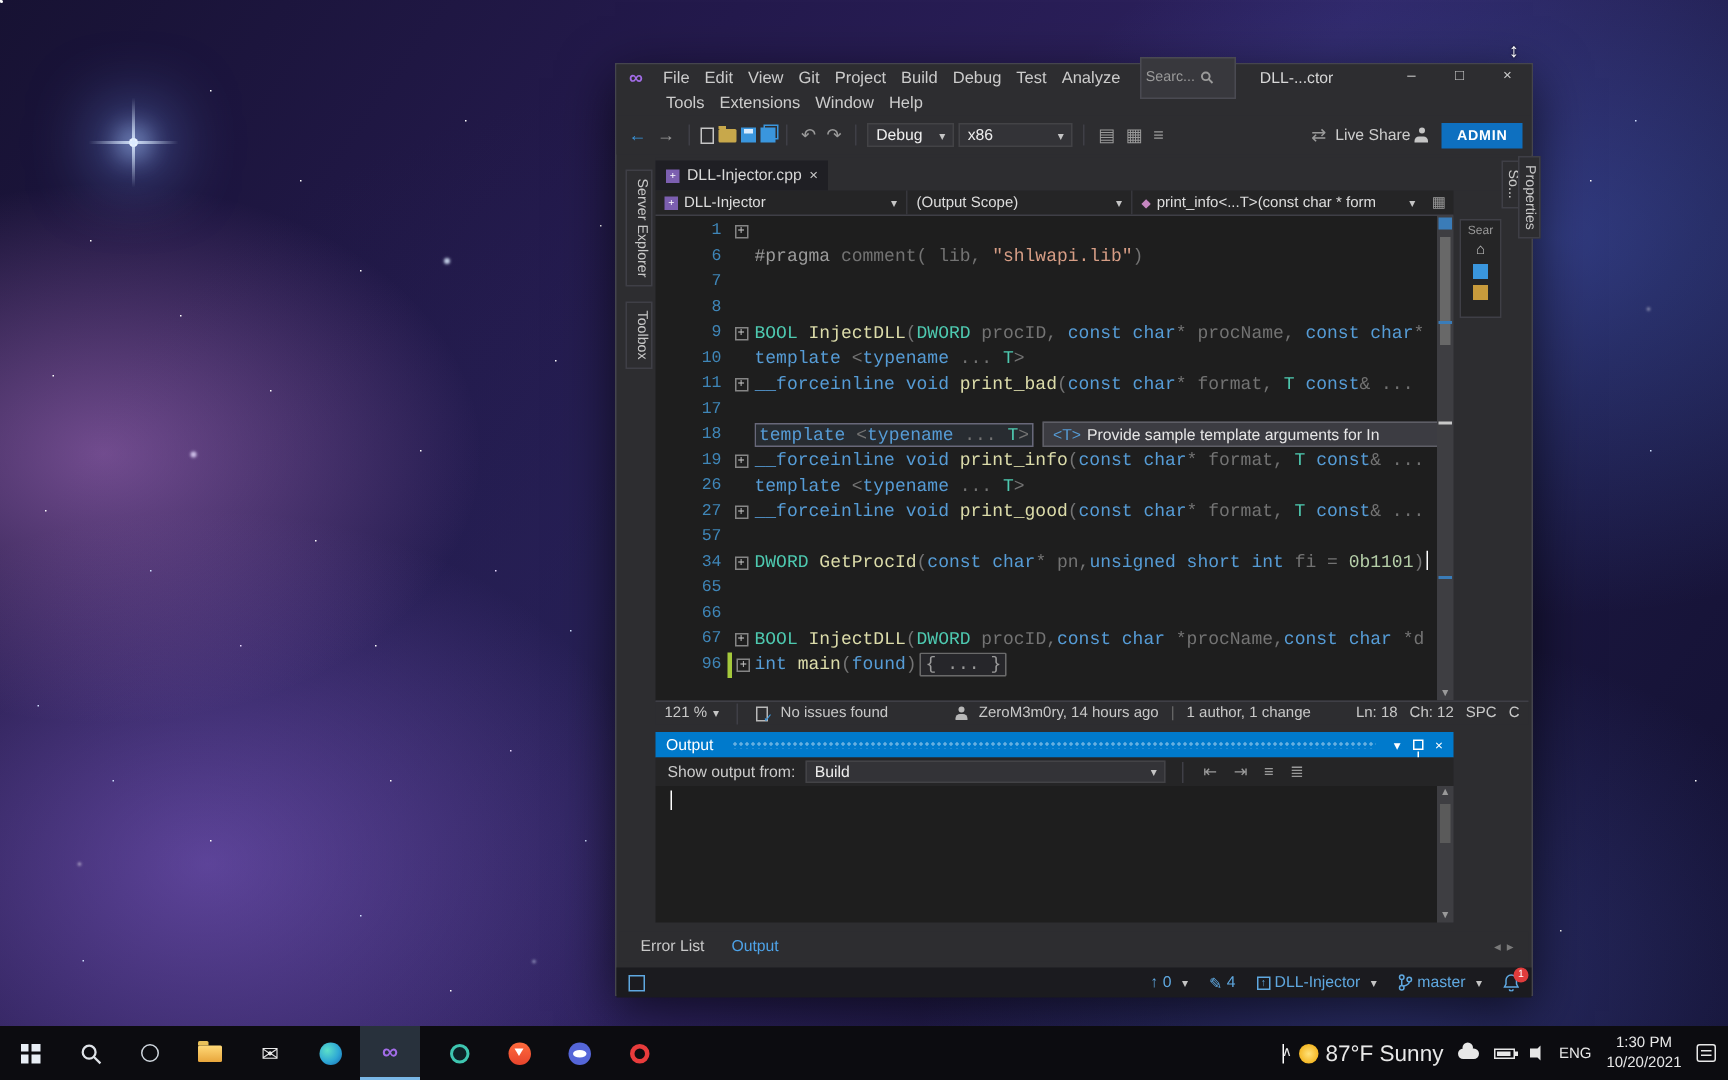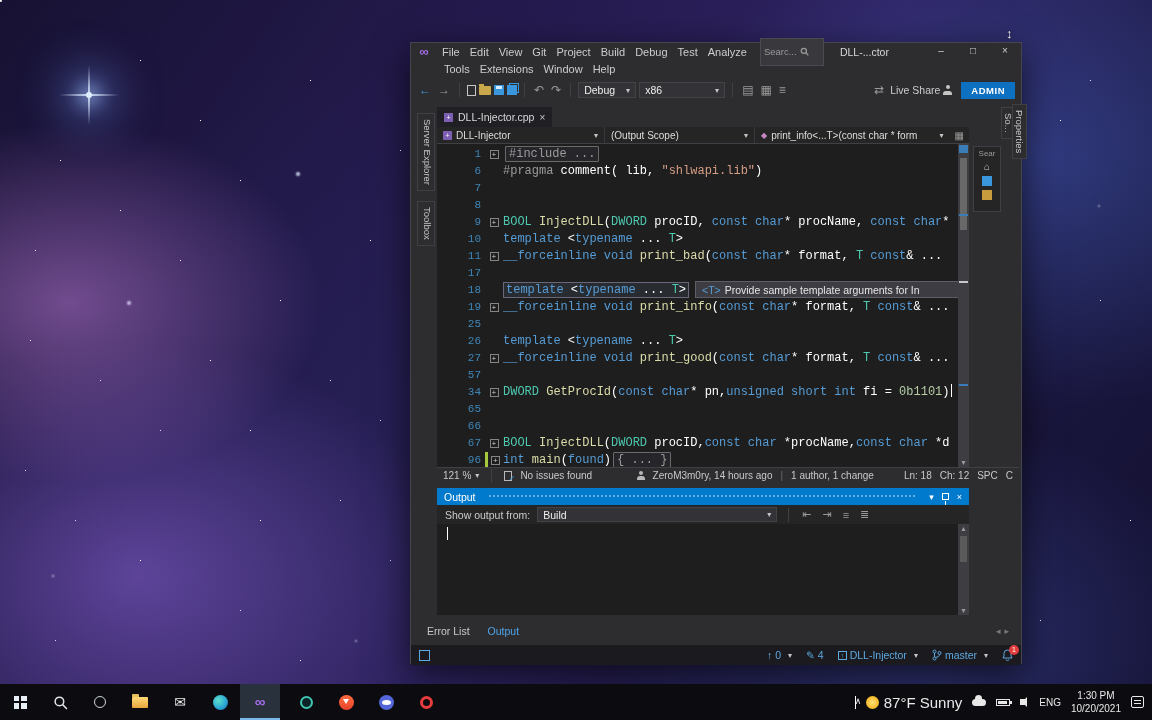--- a/index.html
+++ b/index.html
@@ -70,21 +70,21 @@
 .nav-split{margin-left:auto;color:#9a9a9a;font-size:10px;padding:0 5px}
 .member-ico{color:#c586c0;font-size:8px}
 
 .editor{position:absolute;left:26px;top:101px;width:521px;height:323px;background:#1e1e1e;overflow:hidden;font-family:"Liberation Mono","DejaVu Sans Mono",monospace;font-size:12px;padding-top:2px}
 .code-line{display:flex;height:17px;line-height:17px;white-space:pre}
 .line-num{width:48px;text-align:right;padding-right:4px;color:#3f86b8;font-size:11px;flex:none}
 .gutter{width:18px;flex:none;display:flex;align-items:center;justify-content:center;position:relative}
 .gutter.modified{border-left:3px solid #a5c93c}
 .fold-box{width:9px;height:9px;border:1px solid #858585;color:#c8c8c8;font-size:8px;line-height:7px;text-align:center;background:#1e1e1e}
 .code-text{flex:1;overflow:hidden;color:#d4d4d4}
-.sg-kw{color:#569cd6}.sg-ty{color:#4ec9b0}.sg-fn{color:#dcdcaa}.sg-tx{color:#ffffff}.sg-st{color:#d69d85}.sg-pp{color:#9b9b9b}.sg-nm{color:#b5cea8}
+.sg-kw{color:#569cd6}.sg-ty{color:#4ec9b0}.sg-fn{color:#dcdcaa}.sg-tx{color:#737373}.sg-st{color:#d69d85}.sg-pp{color:#9b9b9b}.sg-nm{color:#b5cea8}
 .sg-box{color:#9b9b9b;border:1px solid #6a6a6a;background:#26262a;padding:0 3px;margin-left:2px;border-radius:1px}
 .stmt-box{border:1px solid #68687a;background:rgba(86,110,140,.18);padding:0 2px}
 .caret{display:inline-block;width:1px;height:13px;background:#fff;vertical-align:-2px;margin-left:1px;animation:blink 1s steps(1) infinite}
 @keyframes blink{50%{opacity:0}}
 .param-tip{position:absolute;left:258px;top:137px;right:-1px;height:17px;background:#3c3c42;border:1px solid #5e5e66;display:flex;align-items:center;padding:0 6px;gap:4px;font-family:"Liberation Sans",sans-serif;font-size:10.5px;color:#e6e6e6;white-space:nowrap;overflow:hidden;z-index:3}
 .param-tip .tag{color:#569cd6}
 
 .ed-scroll{position:absolute;left:547px;top:101px;width:11px;height:323px;background:#3e3e42}
 .ed-scroll .splitbox{position:absolute;left:1px;top:1px;width:9px;height:8px;background:#3a7cb8}
 .ed-scroll .thumb{position:absolute;left:2px;top:14px;width:7px;height:72px;background:#686868}
@@ -227,21 +227,21 @@
       <span class="mini-floppy"></span>
       <span class="mini-floppy2"></span>
       <span class="sep"></span>
       <span class="tbico">↶</span>
       <span class="tbico">↷</span>
       <span class="sep"></span>
       <span class="tb-select" style="width:58px">
         <span>Debug</span>
         <span class="dd">▾</span>
       </span>
-      <span class="tb-select" style="width:86px">
+      <span class="tb-select" style="width:76px">
         <span>x86</span>
         <span class="dd">▾</span>
       </span>
       <span class="sep"></span>
       <span class="tbico">▤</span>
       <span class="tbico">▦</span>
       <span class="tbico">≡</span>
       <span class="spacer"></span>
       <span class="liveshare">
         <span class="tbico">⇄</span>
@@ -277,31 +277,30 @@
       <span class="nav-combo" style="flex:1;border-right:none">
         <span class="member-ico">◆</span>
         <span>print_info&lt;...T&gt;(const char * form</span>
         <span class="dd" style="margin-left:auto">▾</span>
       </span>
       <span class="nav-split">▦</span>
     </div>
 
     <div class="editor">
       <div id="code-lines">
-          <div class="code-line"><span class="line-num">1</span><span class="gutter"><span class="fold-box">+</span></span><span class="code-text"><span class="sg-box">#include ...</span></span></div>
+          <div class="code-line"><span class="line-num">1</span><span class="gutter"><span class="fold-box">+</span></span></div>
           <div class="code-line"><span class="line-num">6</span><span class="gutter"></span><span class="code-text"><span class="sg-pp">#pragma </span><span class="sg-tx">comment( lib, </span><span class="sg-st">"shlwapi.lib"</span><span class="sg-tx">)</span></span></div>
           <div class="code-line"><span class="line-num">7</span><span class="gutter"></span><span class="code-text"></span></div>
           <div class="code-line"><span class="line-num">8</span><span class="gutter"></span><span class="code-text"></span></div>
           <div class="code-line"><span class="line-num">9</span><span class="gutter"><span class="fold-box">+</span></span><span class="code-text"><span class="sg-ty">BOOL </span><span class="sg-fn">InjectDLL</span><span class="sg-tx">(</span><span class="sg-ty">DWORD</span><span class="sg-tx"> procID, </span><span class="sg-kw">const char</span><span class="sg-tx">* procName, </span><span class="sg-kw">const char</span><span class="sg-tx">*</span></span></div>
           <div class="code-line"><span class="line-num">10</span><span class="gutter"></span><span class="code-text"><span class="sg-kw">template </span><span class="sg-tx">&lt;</span><span class="sg-kw">typename</span><span class="sg-tx"> ... </span><span class="sg-ty">T</span><span class="sg-tx">&gt;</span></span></div>
           <div class="code-line"><span class="line-num">11</span><span class="gutter"><span class="fold-box">+</span></span><span class="code-text"><span class="sg-kw">__forceinline void </span><span class="sg-fn">print_bad</span><span class="sg-tx">(</span><span class="sg-kw">const char</span><span class="sg-tx">* format, </span><span class="sg-ty">T</span><span class="sg-kw"> const</span><span class="sg-tx">&amp; ...</span></span></div>
           <div class="code-line"><span class="line-num">17</span><span class="gutter"></span><span class="code-text"></span></div>
           <div class="code-line"><span class="line-num">18</span><span class="gutter"></span><span class="code-text"><span class="stmt-box"><span class="sg-kw">template </span><span class="sg-tx">&lt;</span><span class="sg-kw">typename</span><span class="sg-tx"> ... </span><span class="sg-ty">T</span><span class="sg-tx">&gt;</span></span></span></div>
           <div class="code-line"><span class="line-num">19</span><span class="gutter"><span class="fold-box">+</span></span><span class="code-text"><span class="sg-kw">__forceinline void </span><span class="sg-fn">print_info</span><span class="sg-tx">(</span><span class="sg-kw">const char</span><span class="sg-tx">* format, </span><span class="sg-ty">T</span><span class="sg-kw"> const</span><span class="sg-tx">&amp; ...</span></span></div>
-          <div class="code-line"><span class="line-num">25</span><span class="gutter"></span><span class="code-text"></span></div>
           <div class="code-line"><span class="line-num">26</span><span class="gutter"></span><span class="code-text"><span class="sg-kw">template </span><span class="sg-tx">&lt;</span><span class="sg-kw">typename</span><span class="sg-tx"> ... </span><span class="sg-ty">T</span><span class="sg-tx">&gt;</span></span></div>
           <div class="code-line"><span class="line-num">27</span><span class="gutter"><span class="fold-box">+</span></span><span class="code-text"><span class="sg-kw">__forceinline void </span><span class="sg-fn">print_good</span><span class="sg-tx">(</span><span class="sg-kw">const char</span><span class="sg-tx">* format, </span><span class="sg-ty">T</span><span class="sg-kw"> const</span><span class="sg-tx">&amp; ...</span></span></div>
           <div class="code-line"><span class="line-num">57</span><span class="gutter"></span><span class="code-text"></span></div>
           <div class="code-line"><span class="line-num">34</span><span class="gutter"><span class="fold-box">+</span></span><span class="code-text"><span class="sg-ty">DWORD </span><span class="sg-fn">GetProcId</span><span class="sg-tx">(</span><span class="sg-kw">const char</span><span class="sg-tx">* pn,</span><span class="sg-kw">unsigned short int</span><span class="sg-tx"> fi = </span><span class="sg-nm">0b1101</span><span class="sg-tx">)</span><span class="caret"></span></span></div>
           <div class="code-line"><span class="line-num">65</span><span class="gutter"></span><span class="code-text"></span></div>
           <div class="code-line"><span class="line-num">66</span><span class="gutter"></span><span class="code-text"></span></div>
           <div class="code-line"><span class="line-num">67</span><span class="gutter"><span class="fold-box">+</span></span><span class="code-text"><span class="sg-ty">BOOL </span><span class="sg-fn">InjectDLL</span><span class="sg-tx">(</span><span class="sg-ty">DWORD</span><span class="sg-tx"> procID,</span><span class="sg-kw">const char</span><span class="sg-tx"> *procName,</span><span class="sg-kw">const char</span><span class="sg-tx"> *d</span></span></div>
           <div class="code-line"><span class="line-num">96</span><span class="gutter modified"><span class="fold-box">+</span></span><span class="code-text"><span class="sg-kw">int </span><span class="sg-fn">main</span><span class="sg-tx">(</span><span class="sg-kw">found</span><span class="sg-tx">)</span><span class="sg-box">{ ... }</span></span></div>
         </div>
       <div class="param-tip">

